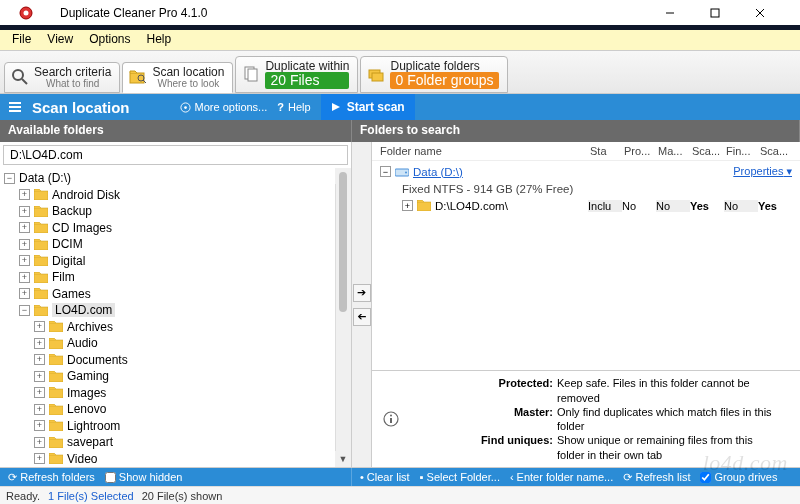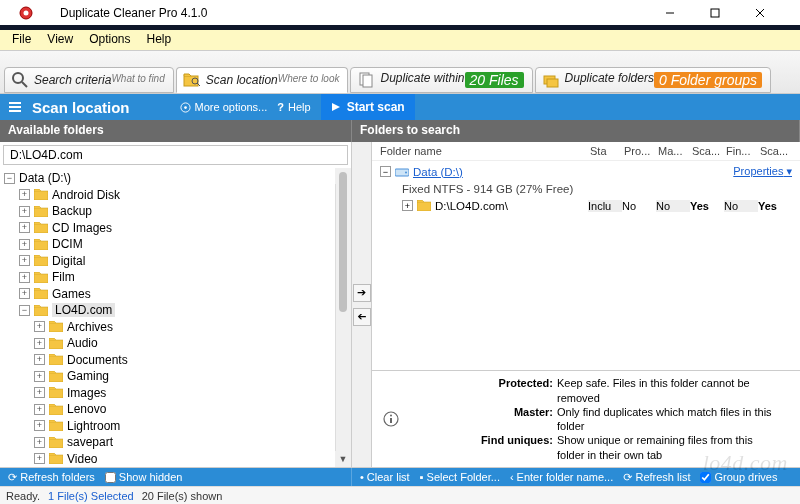--- a/index.html
+++ b/index.html
@@ -15,21 +15,21 @@
 
 
 .menubar { height: 20px; display: flex; align-items: flex-start; padding: 0 4px; background: #fef9c3; font-size: 12px; color: #000; }
 .menubar span { padding: 2px 8px; cursor: default; }
 
 
 .topbar { height: 44px; background: linear-gradient(#f7f7f7, #e8e8e8); border-top: 1px solid #ccc; border-bottom: 1px solid #ccc; display: flex; align-items: flex-end; padding: 0 4px; gap: 2px; }
 .tabbtn { background: linear-gradient(#fdfdfd, #eee); border: 1px solid #b8b8b8; border-radius: 4px 4px 0 0; padding: 3px 8px 3px 6px; display: flex; align-items: center; gap: 5px; min-width: 100px; }
 .tabbtn.active { background: #fff; border-bottom-color: #fff; position: relative; z-index: 2; }
 .tabbtn .ticon { width: 18px; height: 18px; flex: none; }
-.tabbtn .ttxt { display: flex; line-height: 1.05; font-style: italic; }
+.tabbtn .ttxt { display: flex; flex-direction: column; line-height: 1.05; }
 .tabbtn .tlabel { font-size: 12px; color: #222; font-weight: 500; }
 .tabbtn .tsub   { font-size: 10px; color: #777; text-align: center; }
 .badge { display: inline-block; padding: 1px 5px; border-radius: 2px; font-size: 14px; color: #fff; }
 .badge.green { background: #2aa02a; }
 .badge.orange { background: #f18a1c; }
 
 
 .actionbar { height: 26px; background: #2b8cd6; color: #fff; display: flex; align-items: center; gap: 10px; padding: 0 8px; font-size: 12px; }
 .actionbar .head-icon { width: 14px; height: 14px; }
 .actionbar .head-text { font-size: 15px; font-weight: 600; flex: 0 0 auto; }

